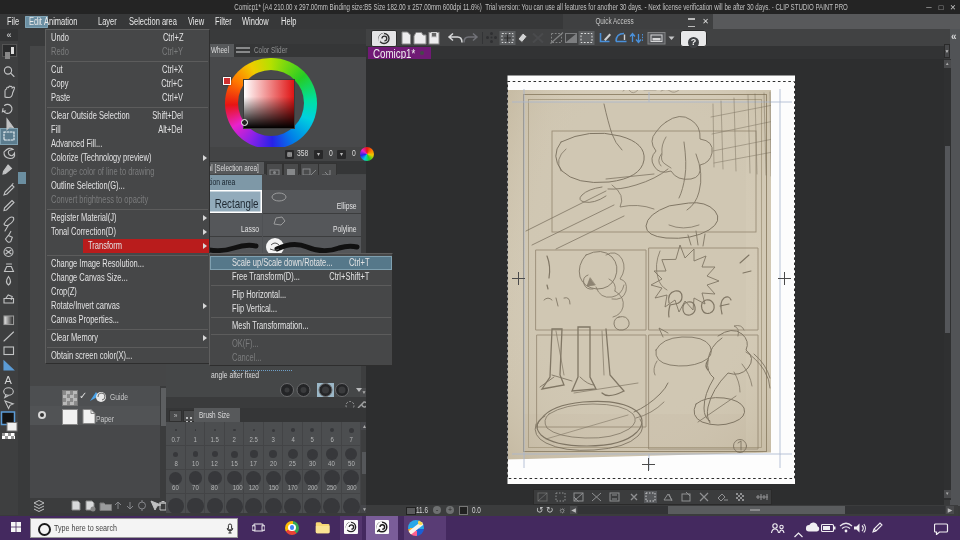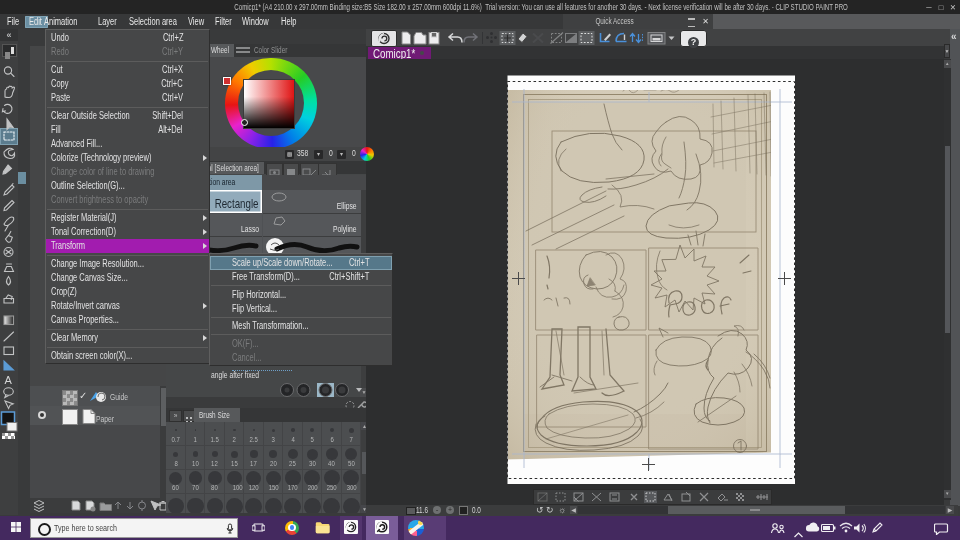--- a/index.html
+++ b/index.html
@@ -31,21 +31,21 @@
 
 #layerpal{left:30px;top:46px;width:136px;height:467px;background:#454647;}
 #midpal{left:166px;top:44px;width:202px;height:469px;background:#454748;}
 .ptab{position:absolute;background:#57595b;color:#dcdcdd;font-size:8.5px;line-height:12.5px;}
 
 #editmenu{left:45px;top:29px;width:163px;background:#464748;border:1px solid #5f5f5f;border-right-color:#2e2e2e;border-bottom-color:#2e2e2e;z-index:50;padding:1px 0 0 0;}
 .mrow{height:14px;line-height:14.5px;font-size:10px;color:#e2e2e3;position:relative;padding-left:5px;white-space:nowrap;}
 .mrow .sc{position:absolute;right:26px;top:0;transform:scaleX(0.75);transform-origin:100% 50%;}
 .mrow.dis{color:#7b7c7d;}
 .msep{height:1px;background:#5c5c5c;margin:1.5px 1px;}
-.mrow.hl{background:#a21caf;}
+.mrow.hl{background:#b91c1c;margin-left:37px;}
 .arr{position:absolute;right:2.5px;top:3.5px;width:0;height:0;border-left:4px solid #d7d7d7;border-top:3.5px solid transparent;border-bottom:3.5px solid transparent;}
 #submenu{left:209px;top:253px;width:182px;background:#464748;border:1px solid #5f5f5f;border-right-color:#2e2e2e;border-bottom-color:#2e2e2e;z-index:51;padding:2px 0 0 0;}
 #submenu .msep{margin:1.25px 1px;}
 .srow{height:14px;line-height:14.5px;font-size:10px;color:#e2e2e3;position:relative;padding-left:22px;white-space:nowrap;}
 .srow .sc{position:absolute;right:23px;top:0;transform:scaleX(0.75);transform-origin:100% 50%;}
 .srow.dis{color:#7b7c7d;}
 .srow.hl{background:#56788a;box-shadow:inset 0 0 0 1px #7fa0b0;}
 
 #taskbar{left:0;top:515.5px;width:960px;height:24.5px;background:#44295f;}
 .tray{position:absolute;color:#eceaef;font-size:9.5px;margin-top:24px;}

